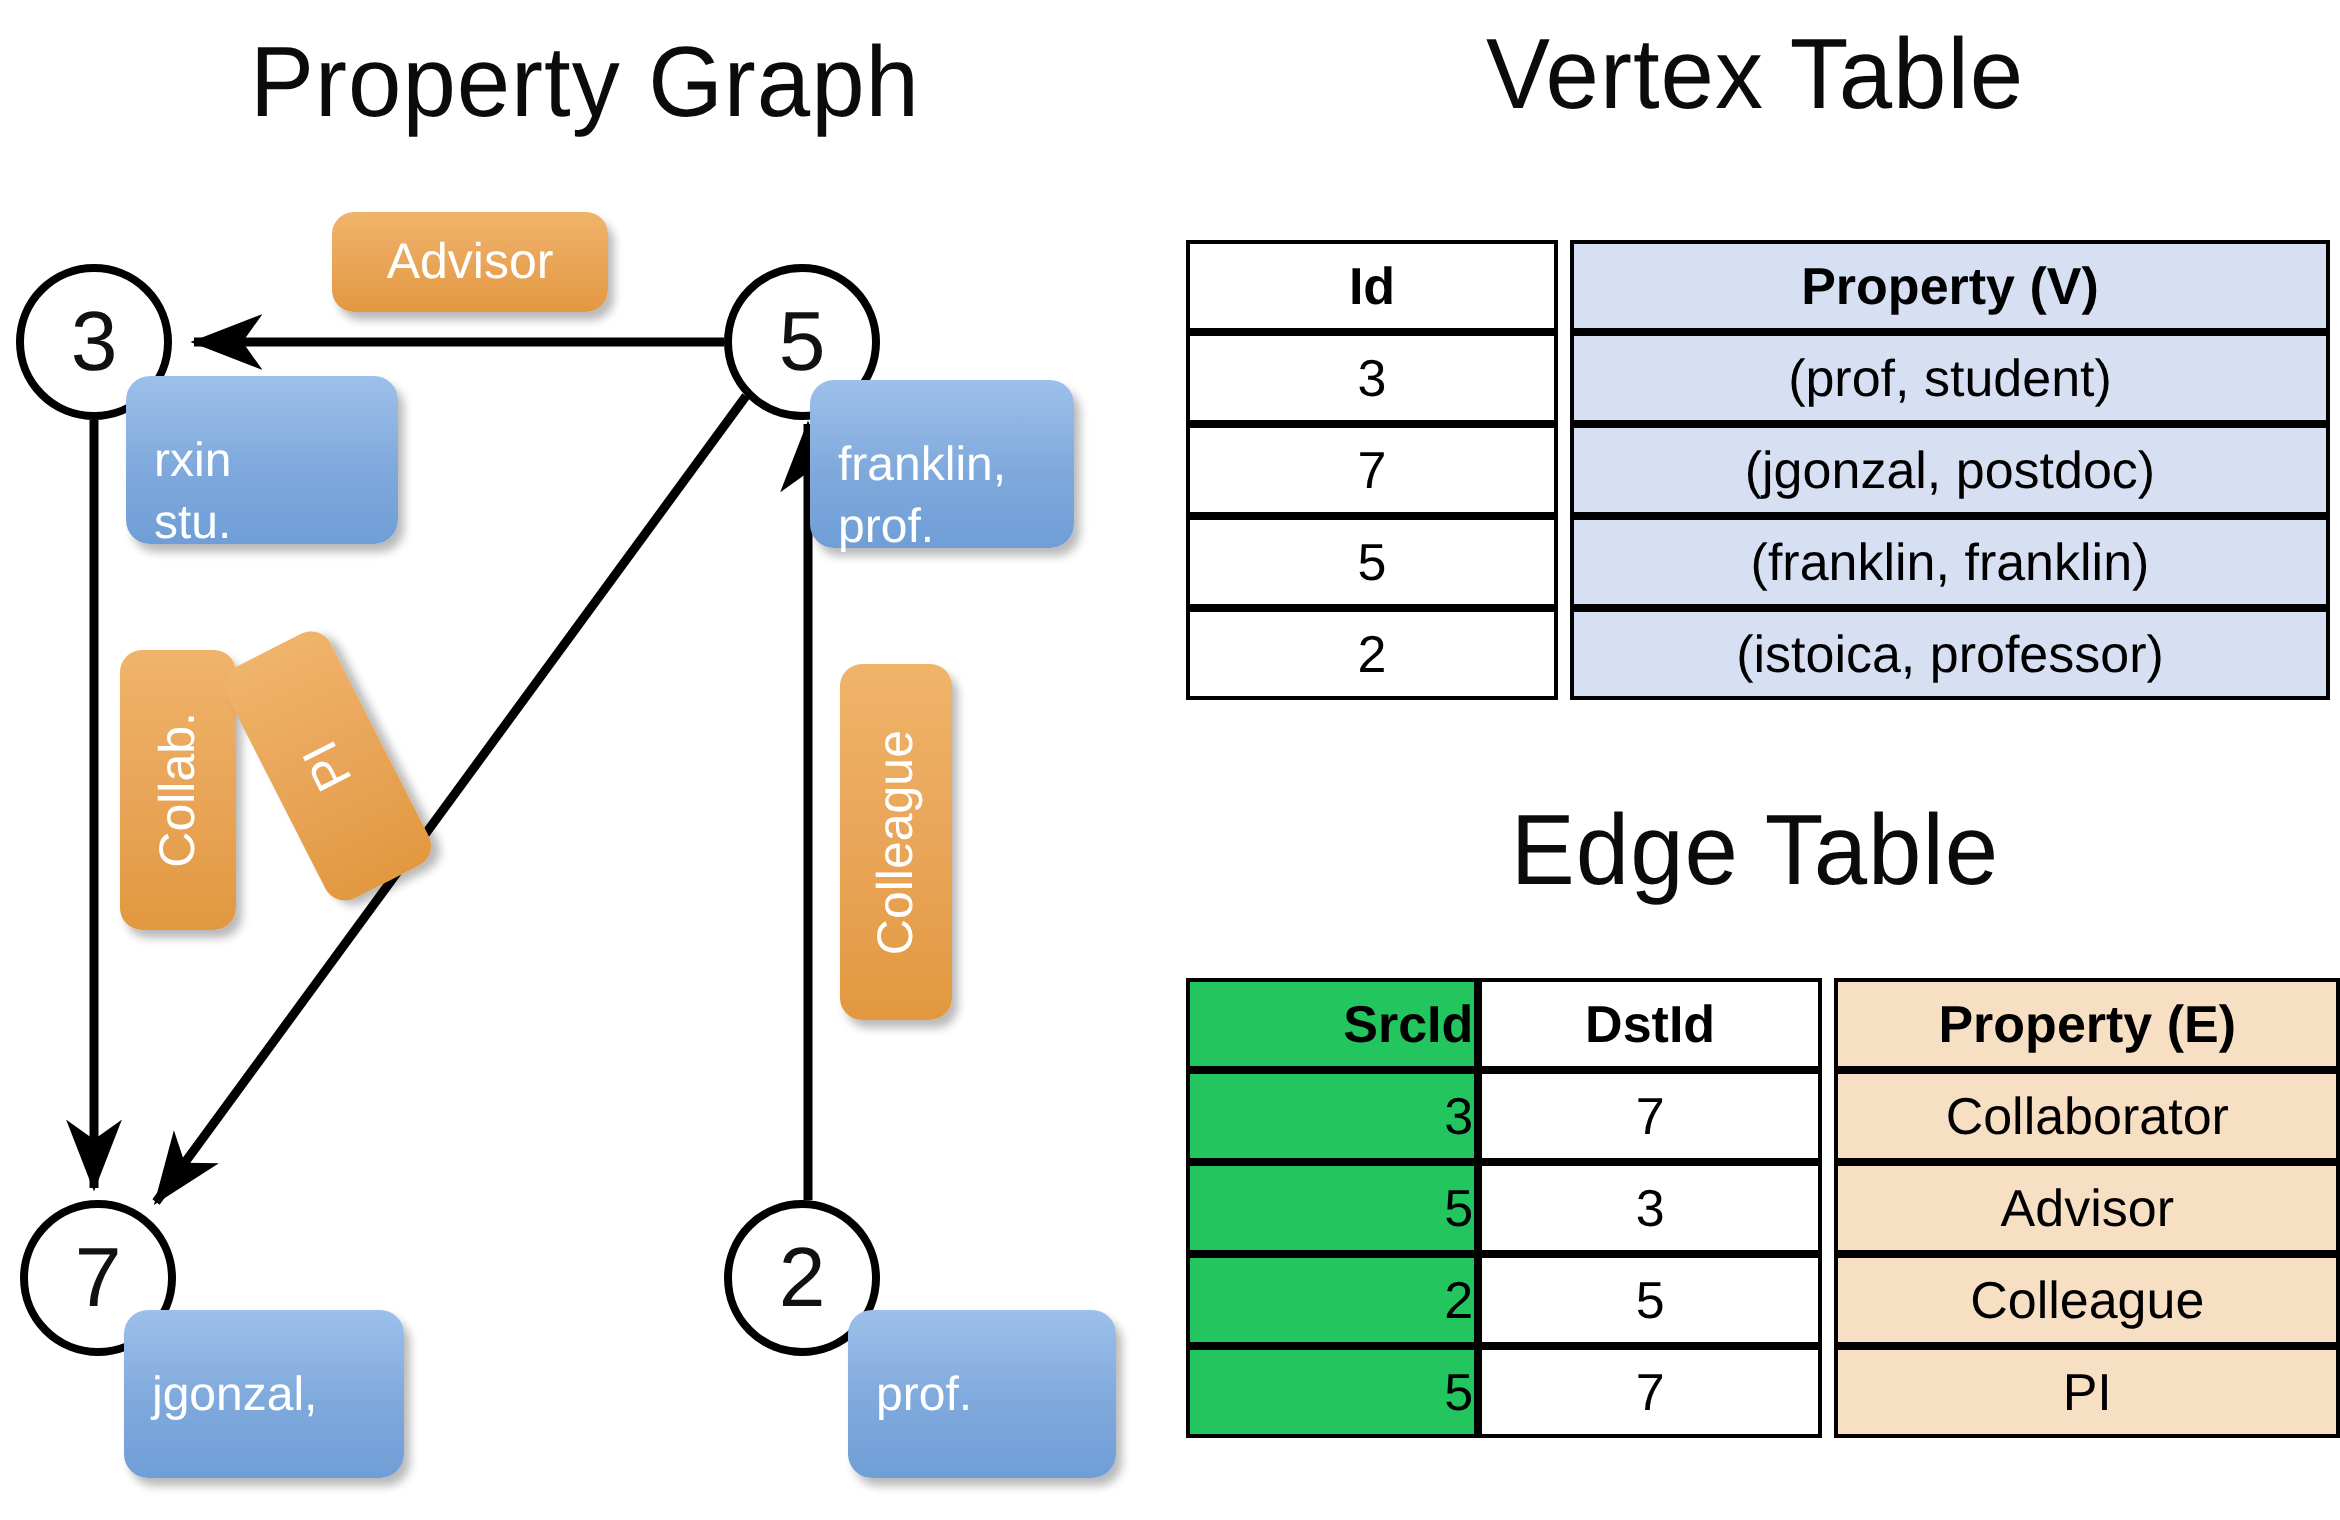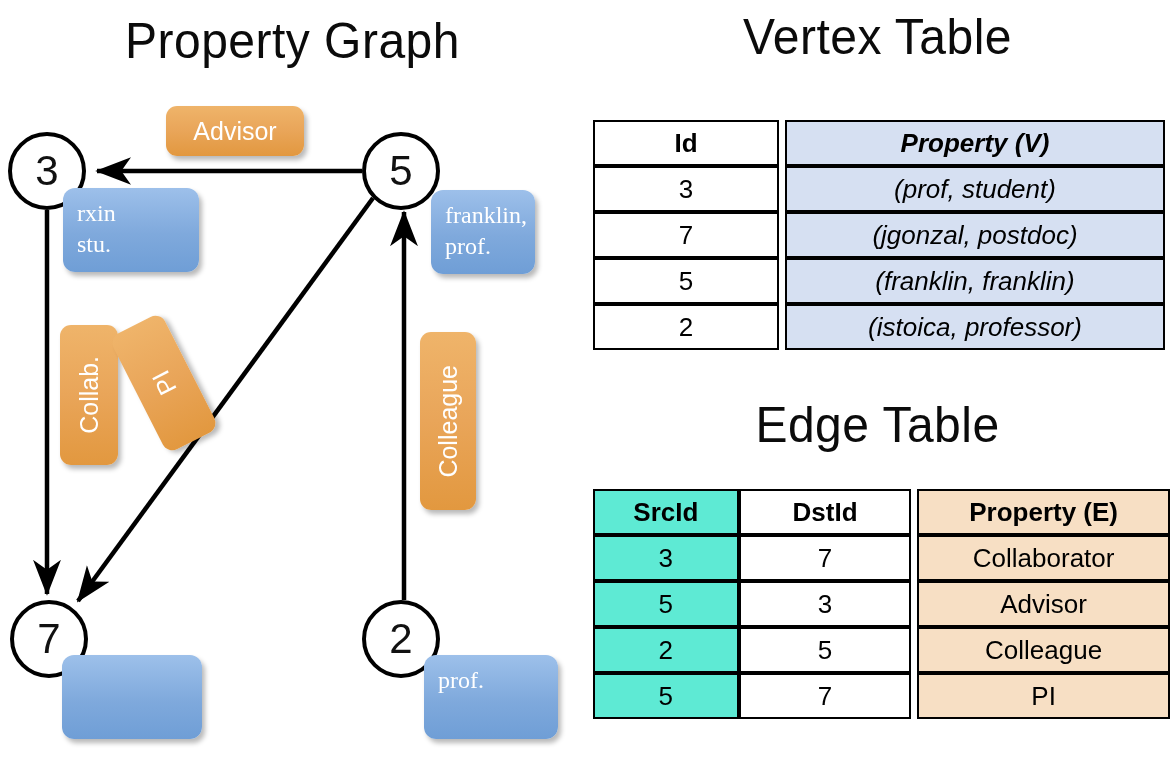--- a/index.html
+++ b/index.html
@@ -68,30 +68,30 @@
   #vnode-7 { left: 10px;  top: 600px; }
   #vnode-2 { left: 362px; top: 600px; }
 
   
   .prop-box {
     position: absolute;
     border-radius: 12px;
     background: linear-gradient(180deg, #9dc0ea 0%, #7fa9dc 55%, #6f9ed6 100%);
     box-shadow: 3px 4px 5px rgba(0,0,0,0.28);
     color: #ffffff;
-    font-family: Liberation Serif, serif;
+    font-family: Liberation Sans, sans-serif;
     font-weight: 300;
     font-size: 24px;
     line-height: 1.28;
-    padding: 10px 0 0 14px;
+    padding: 28px 0 0 14px;
     box-sizing: border-box;
     z-index: 5;
   }
   #pbox-rxin     { left: 63px;  top: 188px; width: 136px; height: 84px; }
-  #pbox-franklin { left: 431px; top: 190px; width: 104px; height: 84px; }
+  #pbox-franklin { left: 405px; top: 190px; width: 132px; height: 84px; }
   #pbox-jgonzal  { left: 62px;  top: 655px; width: 140px; height: 84px; }
   #pbox-istoica  { left: 424px; top: 655px; width: 134px; height: 84px; }
 
   
   .elabel {
     position: absolute;
     border-radius: 11px;
     background: linear-gradient(180deg, #efb46a 0%, #e9a559 50%, #e2983f 100%);
     box-shadow: 3px 4px 5px rgba(0,0,0,0.28);
     color: #ffffff;
@@ -151,27 +151,27 @@
     text-align: center;
     padding: 0;
     height: 46px;
     box-sizing: border-box;
     font-weight: 300;
   }
   .tbl th { font-weight: bold; font-size: 26px; }
 
   #vertex-table { left: 593px; top: 120px; }
   #vertex-table .c-id   { width: 186px; background: #ffffff; }
-  #vertex-table .c-prop { width: 380px; background: #d6e0f2; font-style: italic; }
+  #vertex-table .c-prop { width: 380px; background: #d6e0f2; }
   #vertex-table .gapcell {
     width: 6px; border: none; background: #ffffff; padding: 0;
   }
 
   #edge-table { left: 593px; top: 489px; }
-  #edge-table .c-src  { width: 148px; background: #5eead4; }
+  #edge-table .c-src  { width: 148px; background: #22c55e; text-align: right; }
   #edge-table .c-dst  { width: 176px; background: #ffffff; }
   #edge-table .c-prop { width: 256px; background: #f7dfc4; }
   #edge-table .gapcell {
     width: 6px; border: none; background: #ffffff; padding: 0;
   }
 </style>
 </head>
 <body>
 
 <div class="title" id="title-property-graph">Property Graph</div>
@@ -211,20 +211,21 @@
 
   <div class="prop-box" id="pbox-rxin">
     <div>rxin</div>
     <div>stu.</div>
   </div>
   <div class="prop-box" id="pbox-franklin">
     <div>franklin,</div>
     <div>prof.</div>
   </div>
   <div class="prop-box" id="pbox-jgonzal">
+    <div>jgonzal,</div>
   </div>
   <div class="prop-box" id="pbox-istoica">
     <div>prof.</div>
   </div>
 
   <div class="elabel" id="elabel-advisor">
     <span>Advisor</span>
   </div>
   <div class="elabel" id="elabel-collab">
     <span class="vtext">Collab.</span>

